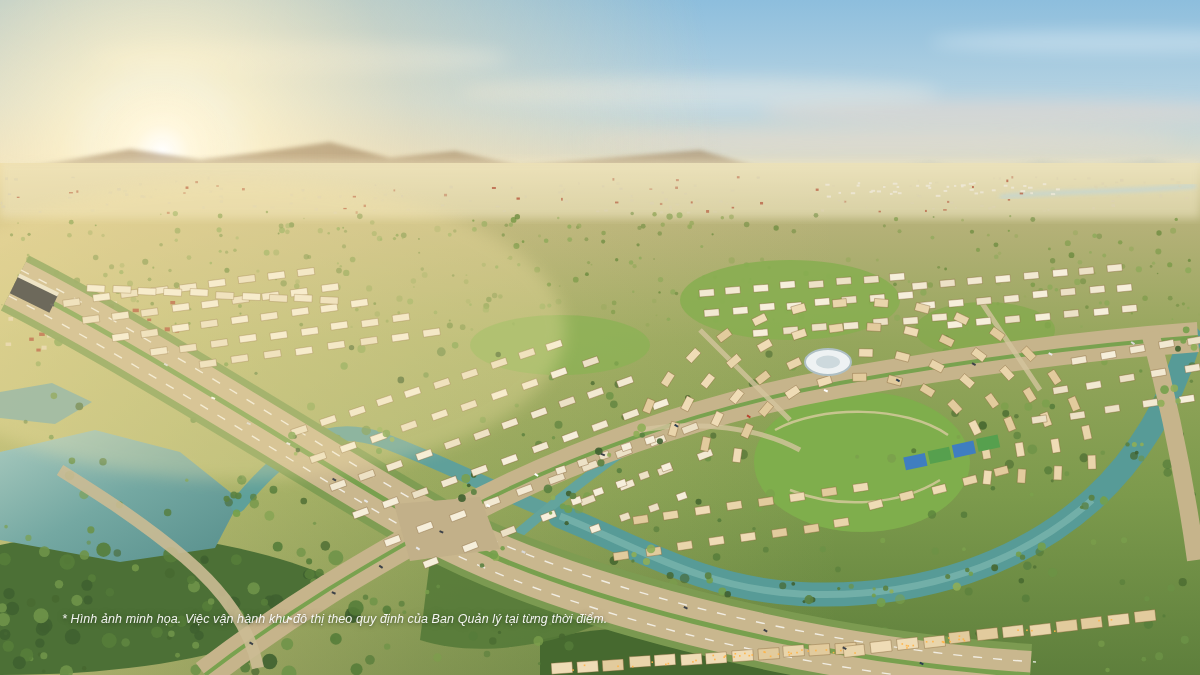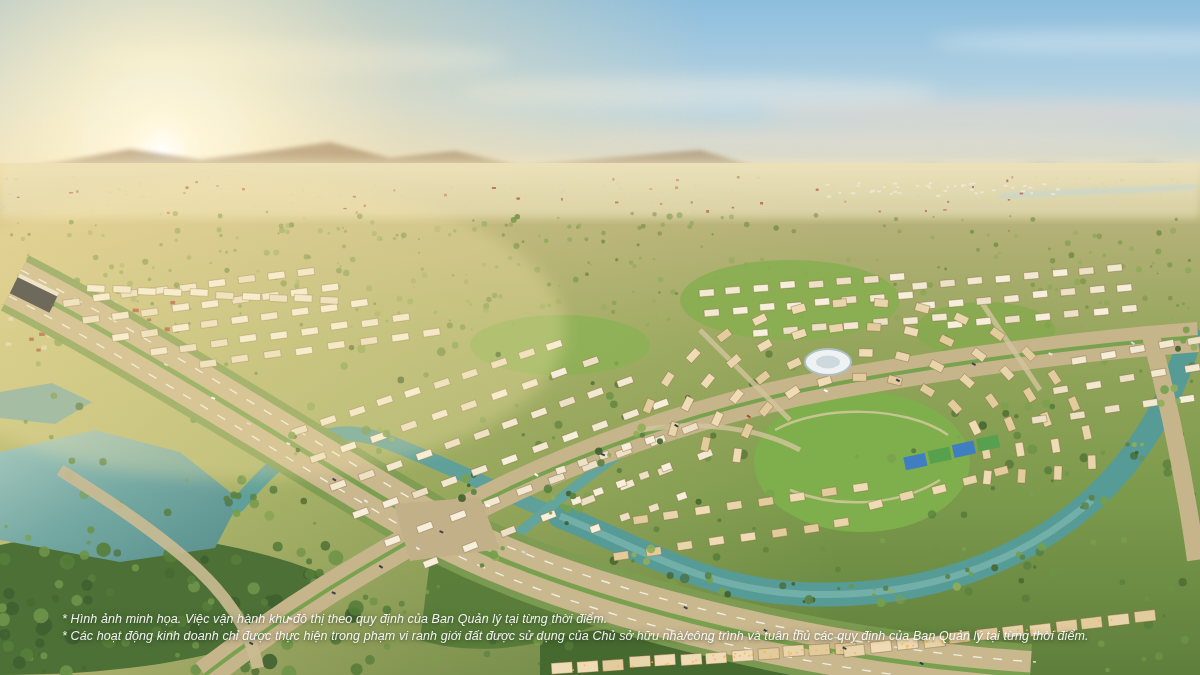--- a/index.html
+++ b/index.html
@@ -1482,15 +1482,14 @@
         <rect x="973.0973014980555" y="365.93402851140127" width="4" height="2" fill="#3c4148" transform="rotate(28.185379966162145 980 363)"></rect>
         <rect x="1050.2748311012983" y="356.93478078301996" width="4" height="2" fill="#e8e8e8" transform="rotate(25.720220588846132 1060 352)"></rect>
         <rect x="1131.9533595256507" y="345.8663855115883" width="4" height="2" fill="#d9d9d9" transform="rotate(32.179917842149734 1140 343)"></rect>
       </g>
 
   <ellipse cx="235" cy="330" rx="330" ry="150" fill="#fbe7ab" opacity=".30" filter="url(#soft8)"></ellipse>
 </svg>
 
 <div class="disclaimer">
   <div>* Hình ảnh minh họa. Việc vận hành khu đô thị theo quy định của Ban Quản lý tại từng thời điểm.</div>
-  <div>* Các hoạt động kinh doanh chỉ được thực hiện trong phạm vi ranh giới đất được sử dụng của Chủ sở hữu nhà/công trình và tuân thủ các quy định của Ban Quản lý tại từng thời điểm.</div>
 </div>
 </div>
 
 </body></html>

